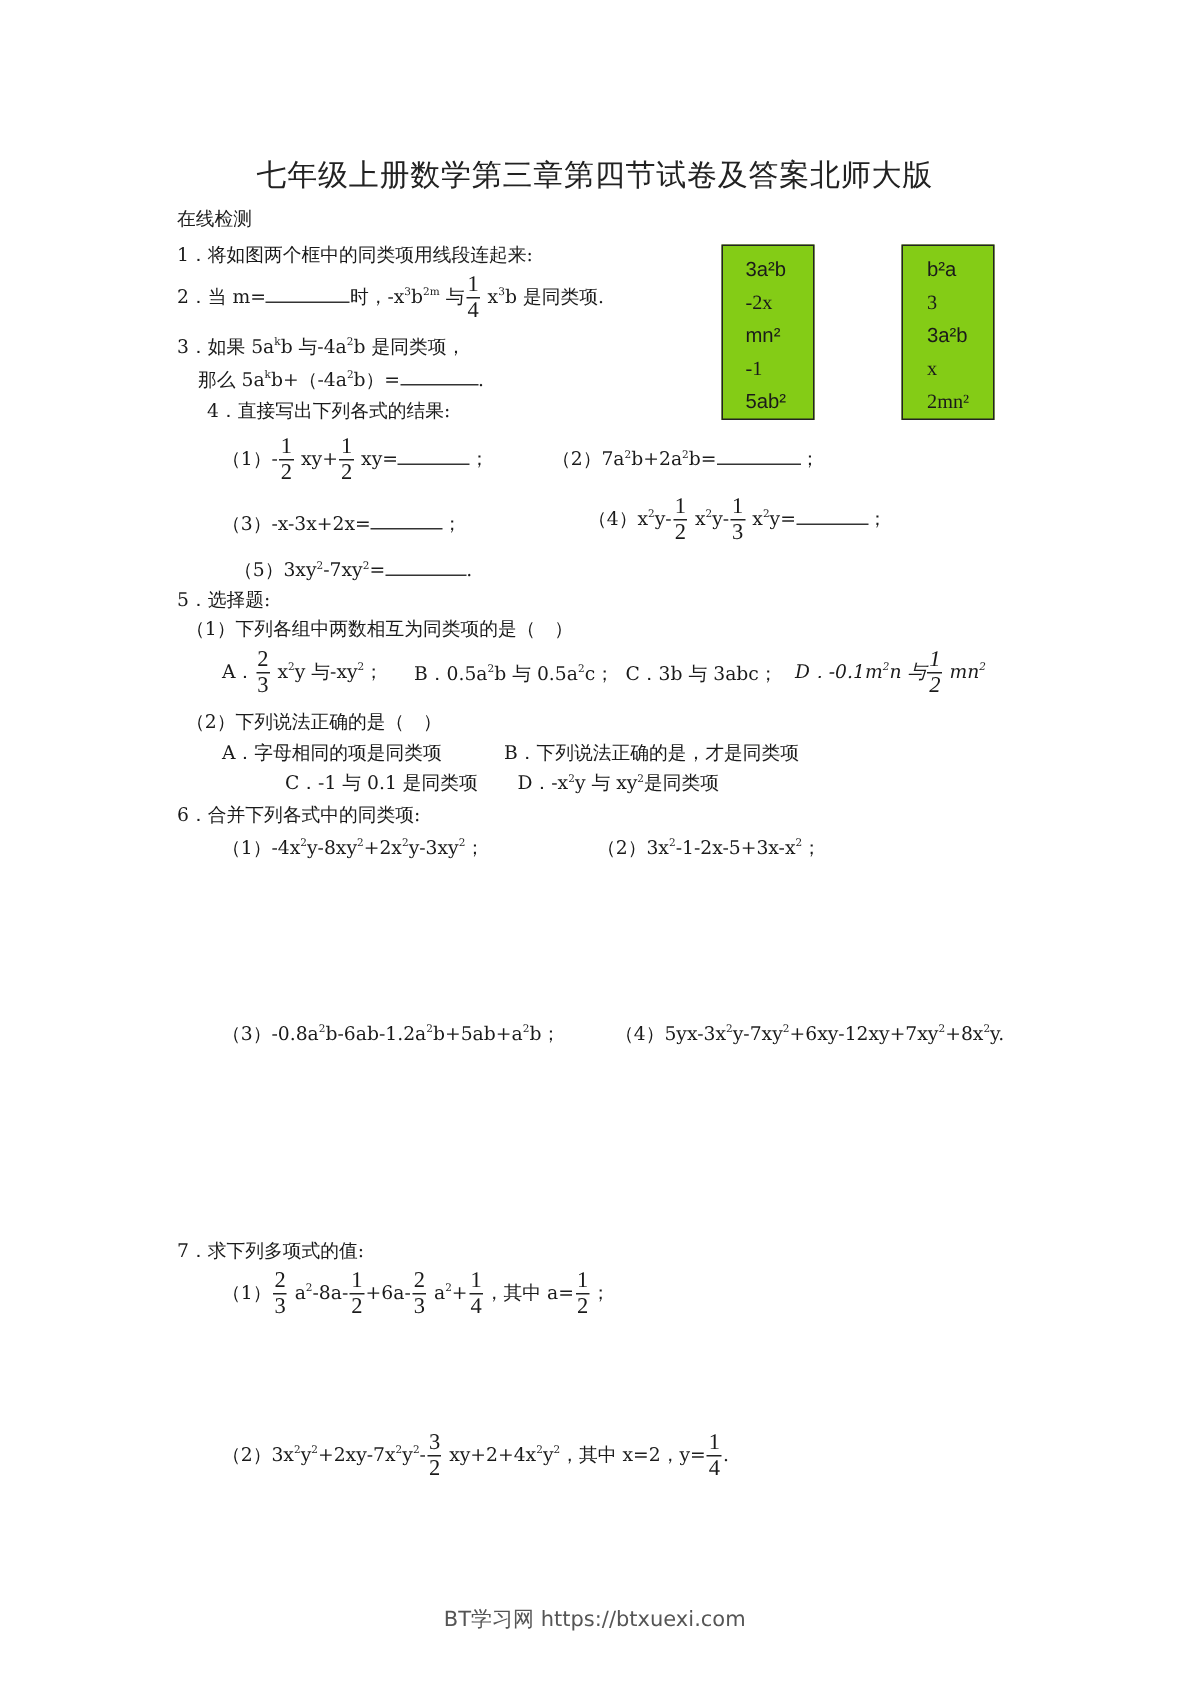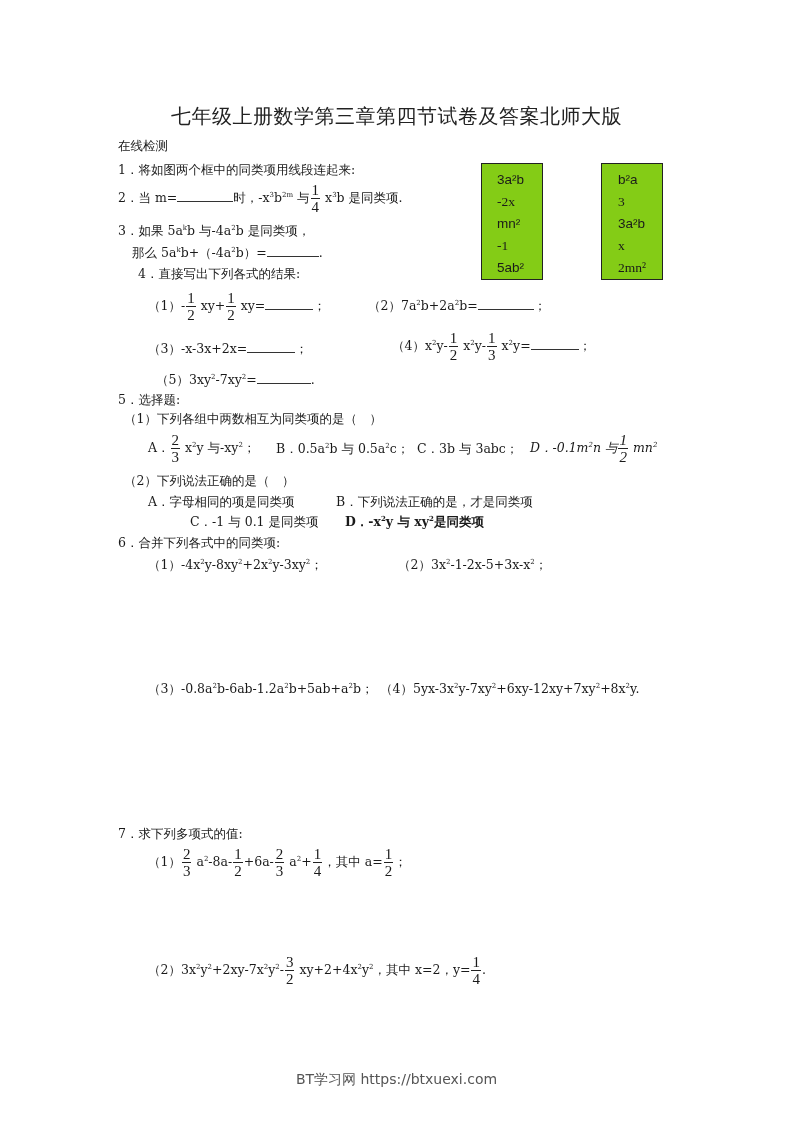--- a/index.html
+++ b/index.html
@@ -81,35 +81,35 @@
   <span>B．0.5a</span><sup>2</sup><span>b 与 0.5a</span><sup>2</sup><span>c；</span>
 </div>
 <div class="abs t" style="left:417px;top:441px;">C．3b 与 3abc；</div>
 <div class="abs t" style="left:530px;top:432px;font-style:italic;">
   <span>D．-0.1m</span><sup>2</sup><span>n 与</span><span class="frac"><span class="n">1</span><span class="d">2</span></span><span> mn</span><sup>2</sup>
 </div>
 <div class="abs t" style="left:124px;top:473px;">（2）下列说法正确的是（　）</div>
 <div class="abs t" style="left:148px;top:494px;">A．字母相同的项是同类项</div>
 <div class="abs t" style="left:336px;top:494px;">B．下列说法正确的是，才是同类项</div>
 <div class="abs t" style="left:148px;top:514px;margin-left:42px;">C．-1 与 0.1 是同类项</div>
-<div class="abs t" style="left:345px;top:514px;font-weight:bold;">
+<div class="abs t" style="left:345px;top:514px;">
   <span>D．-x</span><sup>2</sup><span>y 与 xy</span><sup>2</sup><span>是同类项</span>
 </div>
 
 <div class="abs t" style="left:118px;top:535px;">6．合并下列各式中的同类项:</div>
 <div class="abs t" style="left:148px;top:557px;">
   <span>（1）-4x</span><sup>2</sup><span>y-8xy</span><sup>2</sup><span>+2x</span><sup>2</sup><span>y-3xy</span><sup>2</sup><span>；</span>
 </div>
 <div class="abs t" style="left:398px;top:557px;">
   <span>（2）3x</span><sup>2</sup><span>-1-2x-5+3x-x</span><sup>2</sup><span>；</span>
 </div>
 <div class="abs t" style="left:148px;top:681px;">
   <span>（3）-0.8a</span><sup>2</sup><span>b-6ab-1.2a</span><sup>2</sup><span>b+5ab+a</span><sup>2</sup><span>b；</span>
 </div>
-<div class="abs t" style="left:380px;top:681px;">
+<div class="abs t" style="left:410px;top:681px;">
   <span>（4）5yx-3x</span><sup>2</sup><span>y-7xy</span><sup>2</sup><span>+6xy-12xy+7xy</span><sup>2</sup><span>+8x</span><sup>2</sup><span>y.</span>
 </div>
 
 <div class="abs t" style="left:118px;top:826px;">7．求下列多项式的值:</div>
 <div class="abs t" style="left:148px;top:846px;">
   <span>（1）</span><span class="frac"><span class="n">2</span><span class="d">3</span></span><span> a</span><sup>2</sup><span>-8a-</span><span class="frac"><span class="n">1</span><span class="d">2</span></span><span>+6a-</span><span class="frac"><span class="n">2</span><span class="d">3</span></span><span> a</span><sup>2</sup><span>+</span><span class="frac"><span class="n">1</span><span class="d">4</span></span><span>，其中 a=</span><span class="frac"><span class="n">1</span><span class="d">2</span></span><span>；</span>
 </div>
 <div class="abs t" style="left:148px;top:954px;">
   <span>（2）3x</span><sup>2</sup><span>y</span><sup>2</sup><span>+2xy-7x</span><sup>2</sup><span>y</span><sup>2</sup><span>-</span><span class="frac"><span class="n">3</span><span class="d">2</span></span><span> xy+2+4x</span><sup>2</sup><span>y</span><sup>2</sup><span>，其中 x=2，y=</span><span class="frac"><span class="n">1</span><span class="d">4</span></span><span>.</span>
 </div>

